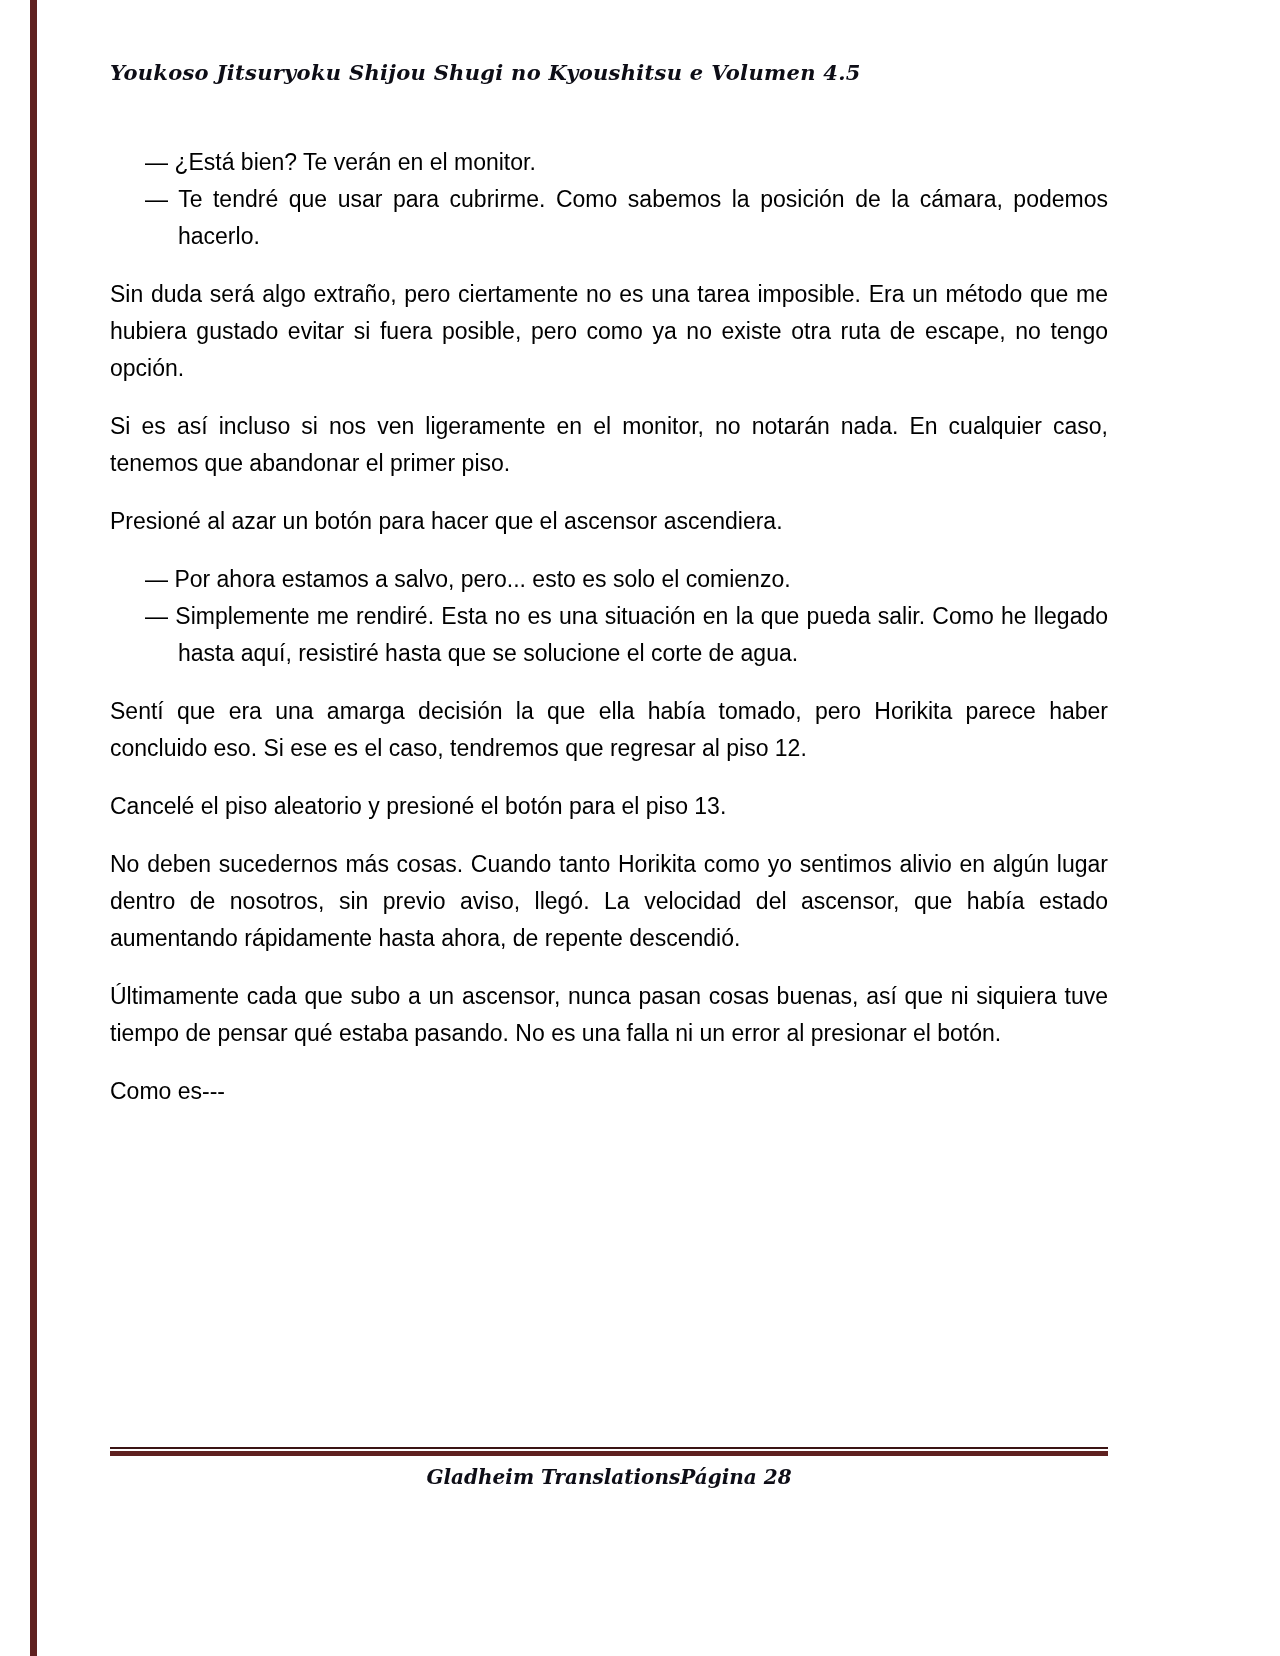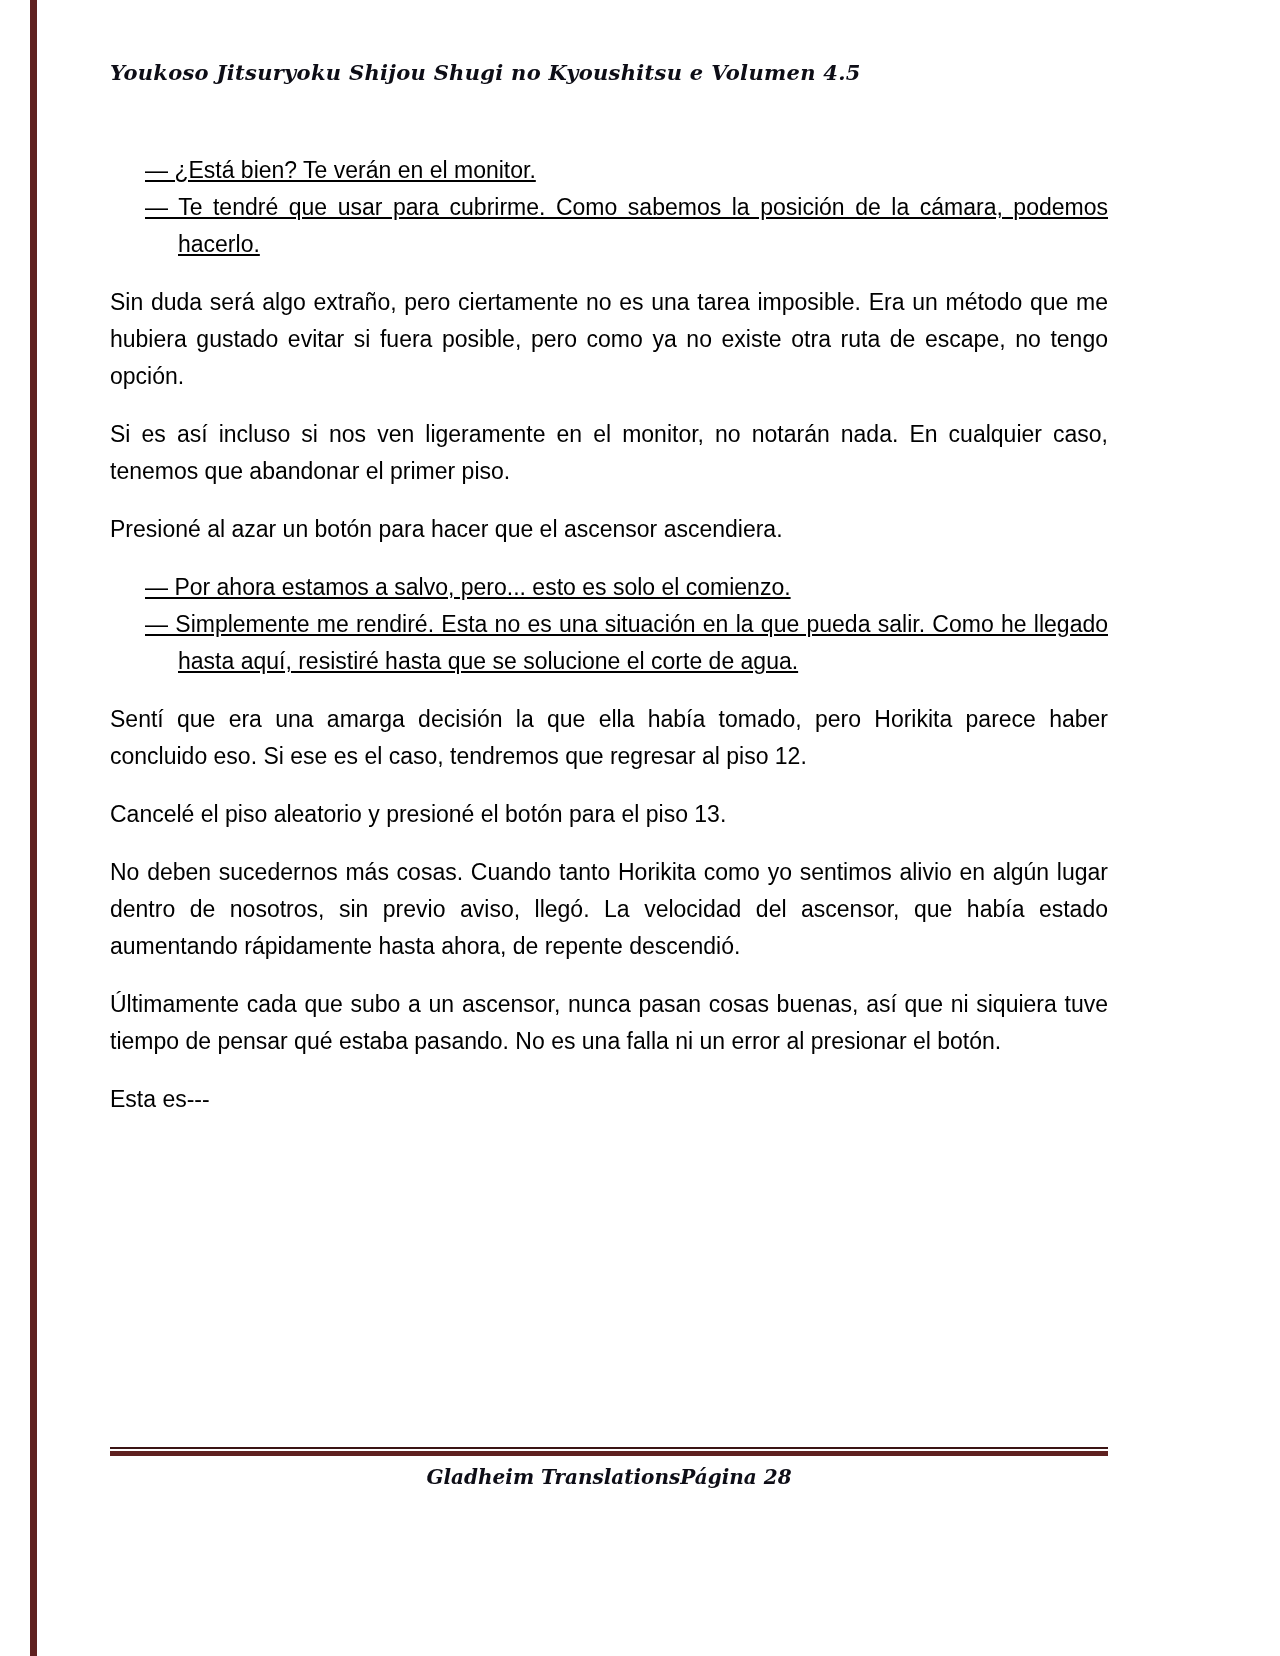--- a/index.html
+++ b/index.html
@@ -46,23 +46,22 @@
     width: 998px;
     font-size: 23px;
     line-height: 37px;
     text-align: justify;
   }
   .content p {
     margin: 0 0 21px 0;
   }
   ul.dialogue {
     list-style: none;
-    margin: 12px 0 21px 35px;
+    margin: 4px 0 21px 35px;
     padding: 0;
-    text-decoration: underline;
   }
   ul.dialogue li {
     padding-left: 33px;
     text-indent: -33px;
     text-align: justify;
   }
   .footer {
     position: absolute;
     left: 110px;
     top: 1447px;
@@ -112,21 +111,21 @@
 
     <ul class="dialogue">
       <li>— Por ahora estamos a salvo, pero... esto es solo el comienzo.</li>
       <li>— Simplemente me rendiré. Esta no es una situación en la que pueda salir. Como he llegado hasta aquí, resistiré hasta que se solucione el corte de agua.</li>
     </ul>
 
     <p>Sentí que era una amarga decisión la que ella había tomado, pero Horikita parece haber concluido eso. Si ese es el caso, tendremos que regresar al piso 12.</p>
     <p>Cancelé el piso aleatorio y presioné el botón para el piso 13.</p>
     <p>No deben sucedernos más cosas. Cuando tanto Horikita como yo sentimos alivio en algún lugar dentro de nosotros, sin previo aviso, llegó. La velocidad del ascensor, que había estado aumentando rápidamente hasta ahora, de repente descendió.</p>
     <p>Últimamente cada que subo a un ascensor, nunca pasan cosas buenas, así que ni siquiera tuve tiempo de pensar qué estaba pasando. No es una falla ni un error al presionar el botón.</p>
-    <p>Esta es---</p>
+    <p>Como es---</p>
 
   </div>
 
   <div class="footer">
     <div class="rule-thin"></div>
     <div class="rule-thick"></div>
     <div class="footer-row">
       <span>Gladheim Translations</span>
       <span>Página 28</span>
     </div>

